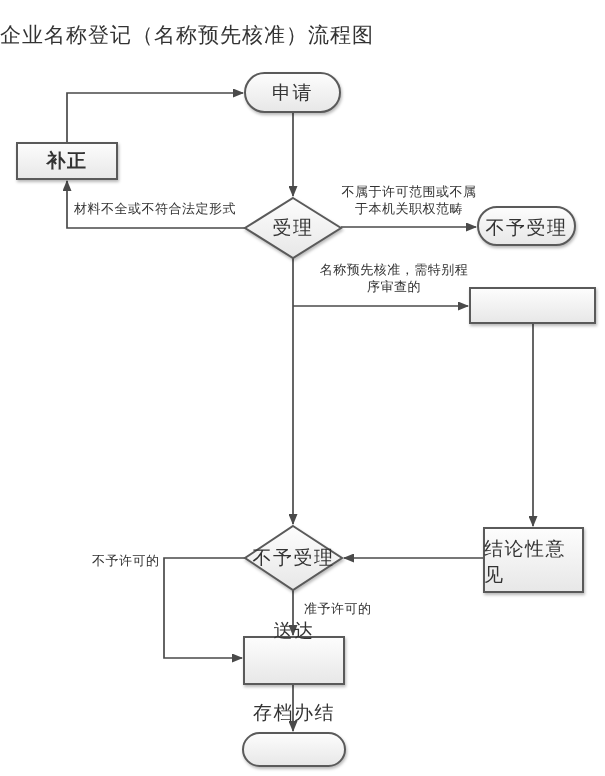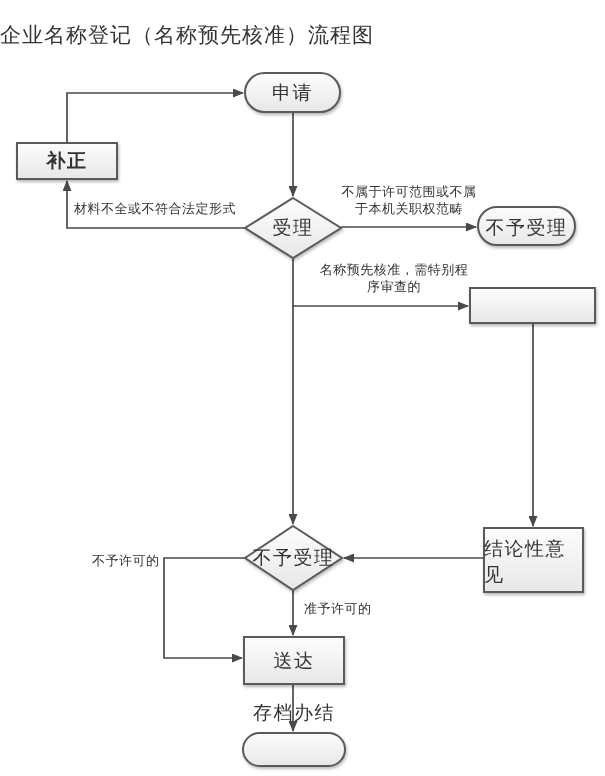--- a/index.html
+++ b/index.html
@@ -95,21 +95,21 @@
   </svg>
 
   <div class="page-title">企业名称登记（名称预先核准）流程图</div>
 
   <div class="node-label" style="left:245px; top:73px;  width:95px;  height:39px;">申请</div>
   <div class="node-label" style="left:17px;  top:143px; width:100px; height:36px;font-weight:bold;">补正</div>
   <div class="node-label" style="left:245px; top:198px; width:96px;  height:60px;">受理</div>
   <div class="node-label" style="left:478px; top:207px; width:97px;  height:42px;">不予受理</div>
   <div class="node-label" style="left:484px; top:528px; width:99px;  height:67px;">结论性意见</div>
   <div class="node-label" style="left:245px; top:526px; width:97px;  height:64px;">不予受理</div>
-  <div class="node-label" style="left:244px; top:637px; width:100px; height:47px;">送达</div>
+  <div class="node-label" style="left:244px; top:607px; width:100px; height:47px;">送达</div>
   <div class="node-label" style="left:243px; top:696px; width:102px; height:33px;">存档办结</div>
 
   <div class="edge-label" style="left:74px; top:200px;text-align:right;">材料不全或不符合法定形式</div>
   <div class="edge-label wrap" style="left:339px; top:183px; width:140px;">不属于许可范围或不属于本机关职权范畴</div>
   <div class="edge-label wrap" style="left:314px; top:261px; width:160px;">名称预先核准，需特别程序审查的</div>
   <div class="edge-label" style="left:92px; top:552px;text-align:center;">不予许可的</div>
   <div class="edge-label" style="left:304px; top:600px;">准予许可的</div>
 
 </div>
 

